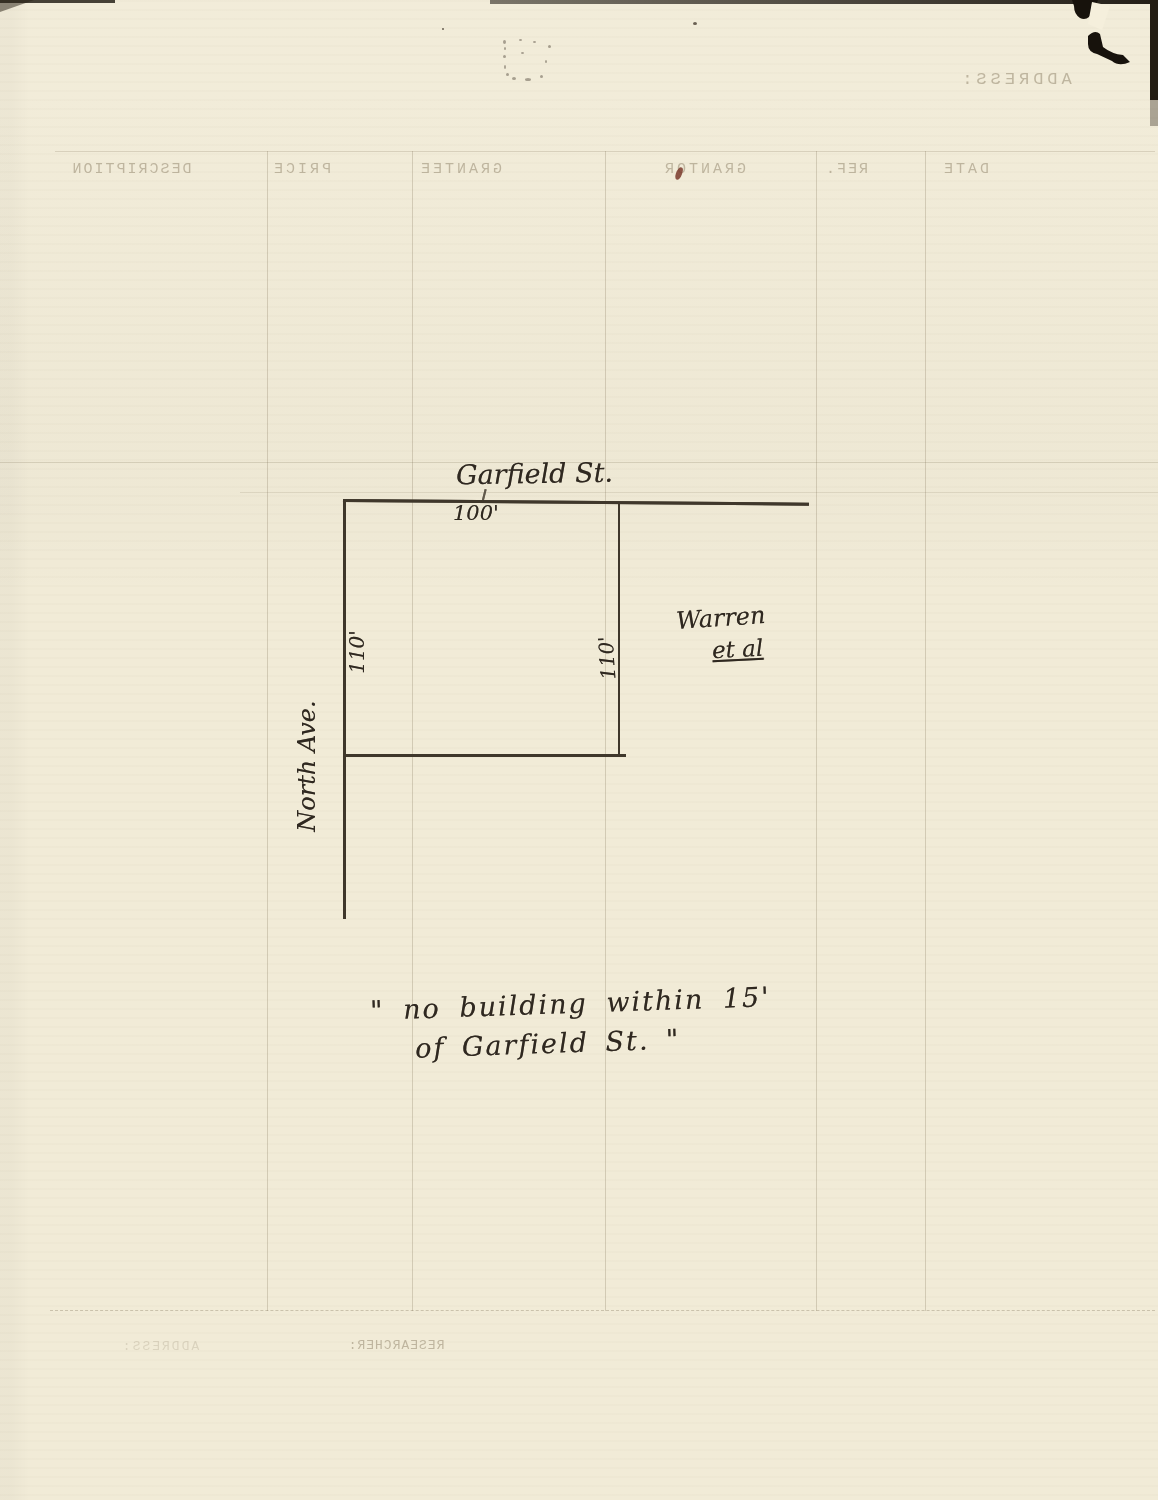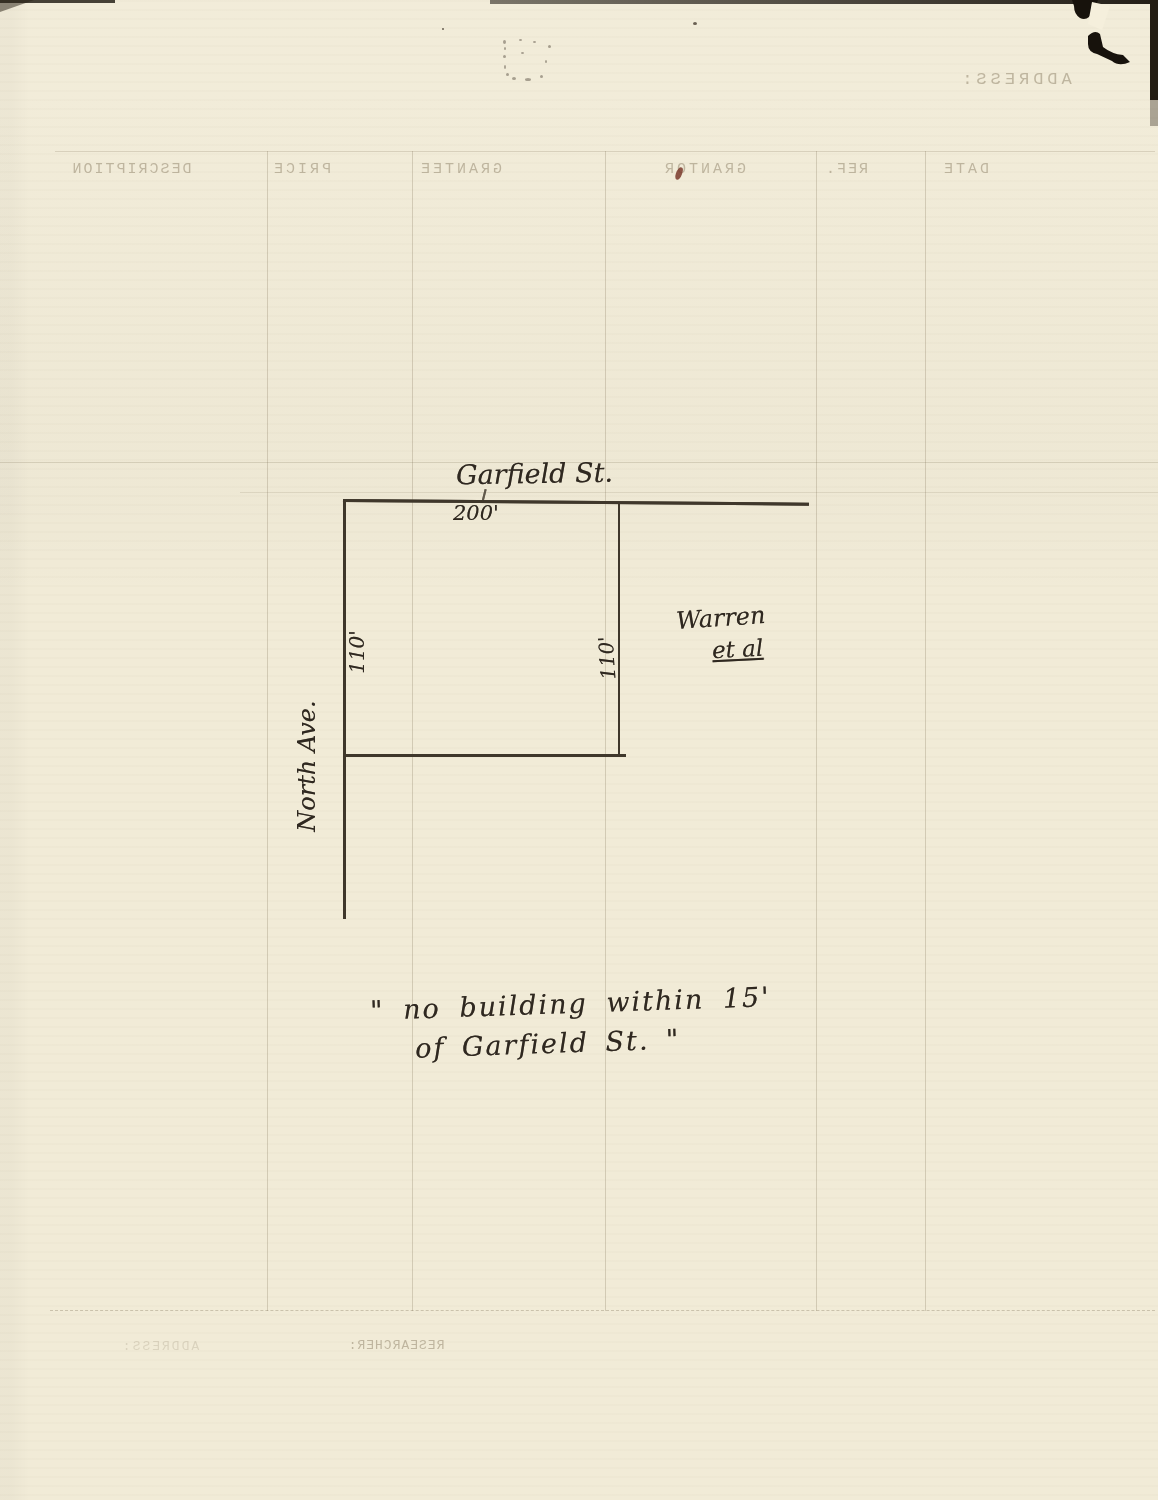--- a/index.html
+++ b/index.html
@@ -79,21 +79,21 @@
 
   <div class="abs ink-line" style="left:343px;top:499px;width:2.5px;height:420px;"></div>
 
   <div class="abs ink-line" style="left:618px;top:503px;width:2px;height:254px;"></div>
 
   <div class="abs ink-line" style="left:344px;top:754px;width:282px;height:2.5px;"></div>
 
   <div class="abs ink-line" style="left:483px;top:489px;width:1.5px;height:14px;transform:rotate(14deg);opacity:.8;"></div>
 
   <div class="abs hand" style="left:456px;top:458px;font-size:27px;transform:rotate(-1deg);">Garfield St.</div>
-  <div class="abs hand" style="left:453px;top:501px;font-size:21px;">200'</div>
+  <div class="abs hand" style="left:453px;top:501px;font-size:21px;">100'</div>
   <div class="abs hand rot-90" style="left:327px;top:640px;width:60px;font-size:20px;text-align:center;">110'</div>
   <div class="abs hand" style="left:577px;top:646px;width:60px;font-size:20px;text-align:center;transform:rotate(-94deg);">110'</div>
   <div class="abs hand rot-90" style="left:227px;top:752px;width:160px;font-size:24px;text-align:center;">North Ave.</div>
   <div class="abs hand" style="left:676px;top:604px;font-size:24px;transform:rotate(-4deg);">Warren</div>
   <div class="abs hand" style="left:712px;top:636px;font-size:23px;text-decoration:underline;transform:rotate(-3deg);">et al</div>
   <div class="abs hand" style="left:370px;top:988px;font-size:27px;letter-spacing:2px;word-spacing:8px;transform:rotate(-2deg);">" no building within  15'</div>
   <div class="abs hand" style="left:415px;top:1028px;font-size:27px;letter-spacing:2px;word-spacing:6px;transform:rotate(-2deg);">of Garfield St. "</div>
 
   <div class="abs" style="left:495px;top:35px;width:60px;height:50px;opacity:.55;">
     <div class="speck" style="left:8px;top:5px;width:3px;height:4px;"></div>

